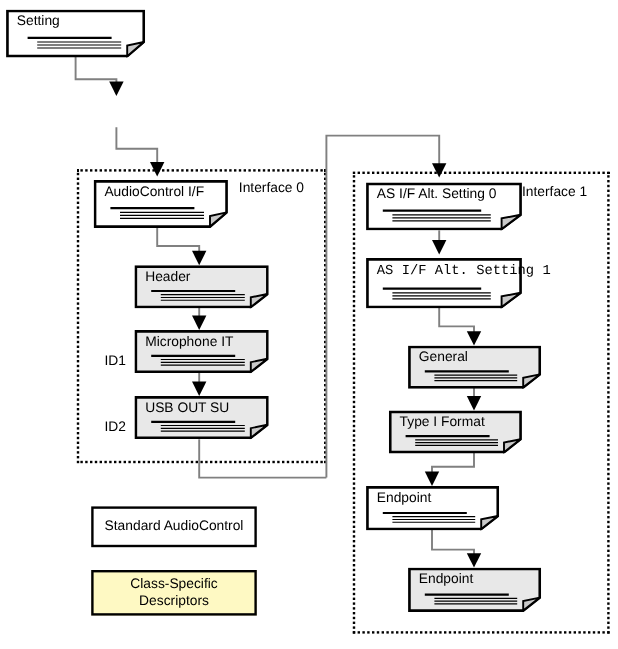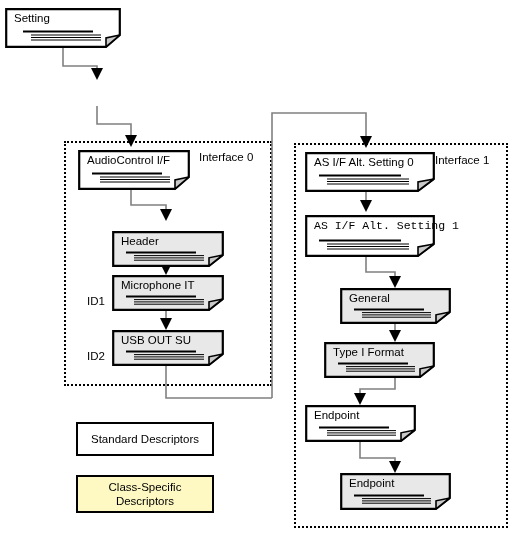--- a/index.html
+++ b/index.html
@@ -163,21 +163,21 @@
       <g stroke="#000">
         <line x1="14" y1="23.5" x2="84" y2="23.5" stroke-width="1.8"></line>
         <line x1="22" y1="27" x2="92" y2="27" stroke-width="1"></line>
         <line x1="22" y1="29.5" x2="92" y2="29.5" stroke-width="1"></line>
         <line x1="22" y1="32" x2="92" y2="32" stroke-width="1"></line>
       </g>
     </svg>
     <span class="doc-label">AudioControl I/F</span>
   </div>
 
-  <div class="doc" style="left:112px; top:231px; width:112px; height:52px;text-align:right;">
+  <div class="doc" style="left:112px; top:221px; width:112px; height:52px;text-align:right;">
     <svg width="112" height="36" viewBox="0 0 112 36">
       <path d="M1.2,1.2 H110.8 V24 L97,34.8 H1.2 Z" fill="#e8e8e8" stroke="#000" stroke-width="2.2"></path>
       <path d="M110.8,24 L97,26.8 L97,34.8 Z" fill="#c9c9c9" stroke="#000" stroke-width="1.6"></path>
       <g stroke="#000">
         <line x1="14" y1="21.5" x2="84" y2="21.5" stroke-width="1.8"></line>
         <line x1="22" y1="24.6" x2="92" y2="24.6" stroke-width="1"></line>
         <line x1="22" y1="26.9" x2="92" y2="26.9" stroke-width="1"></line>
         <line x1="22" y1="29.2" x2="92" y2="29.2" stroke-width="1"></line>
       </g>
     </svg>
@@ -293,20 +293,20 @@
         <line x1="14" y1="22.5" x2="84" y2="22.5" stroke-width="1.8"></line>
         <line x1="22" y1="25.6" x2="91" y2="25.6" stroke-width="1"></line>
         <line x1="22" y1="27.9" x2="91" y2="27.9" stroke-width="1"></line>
         <line x1="22" y1="30.2" x2="91" y2="30.2" stroke-width="1"></line>
       </g>
     </svg>
     <span class="doc-label">Endpoint</span>
   </div>
 
   <div class="legend-box" style="left:76px; top:422px; width:138px; height:34px; background:#ffffff;">
-    <span>Standard Descriptors</span>
+    <span>Standard AudioControl</span>
   </div>
 
   <div class="legend-box" style="left:76px; top:475px; width:138px; height:38px; background:#fef9c3;">
     <span>Class-Specific Descriptors</span>
   </div>
 
 </div>
 
 </body></html>

